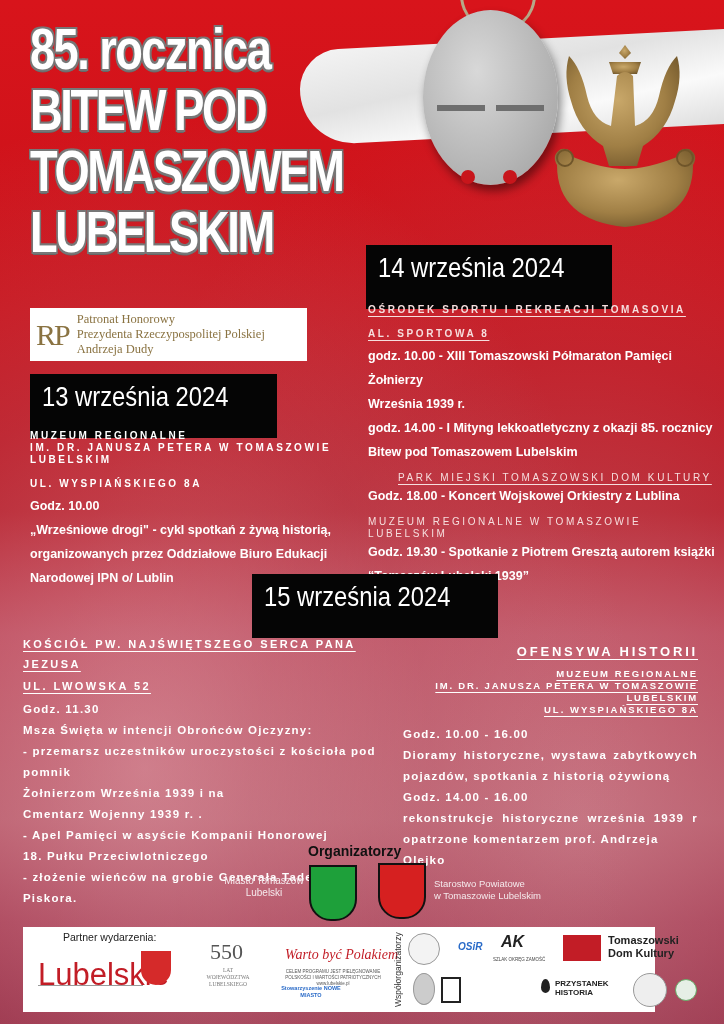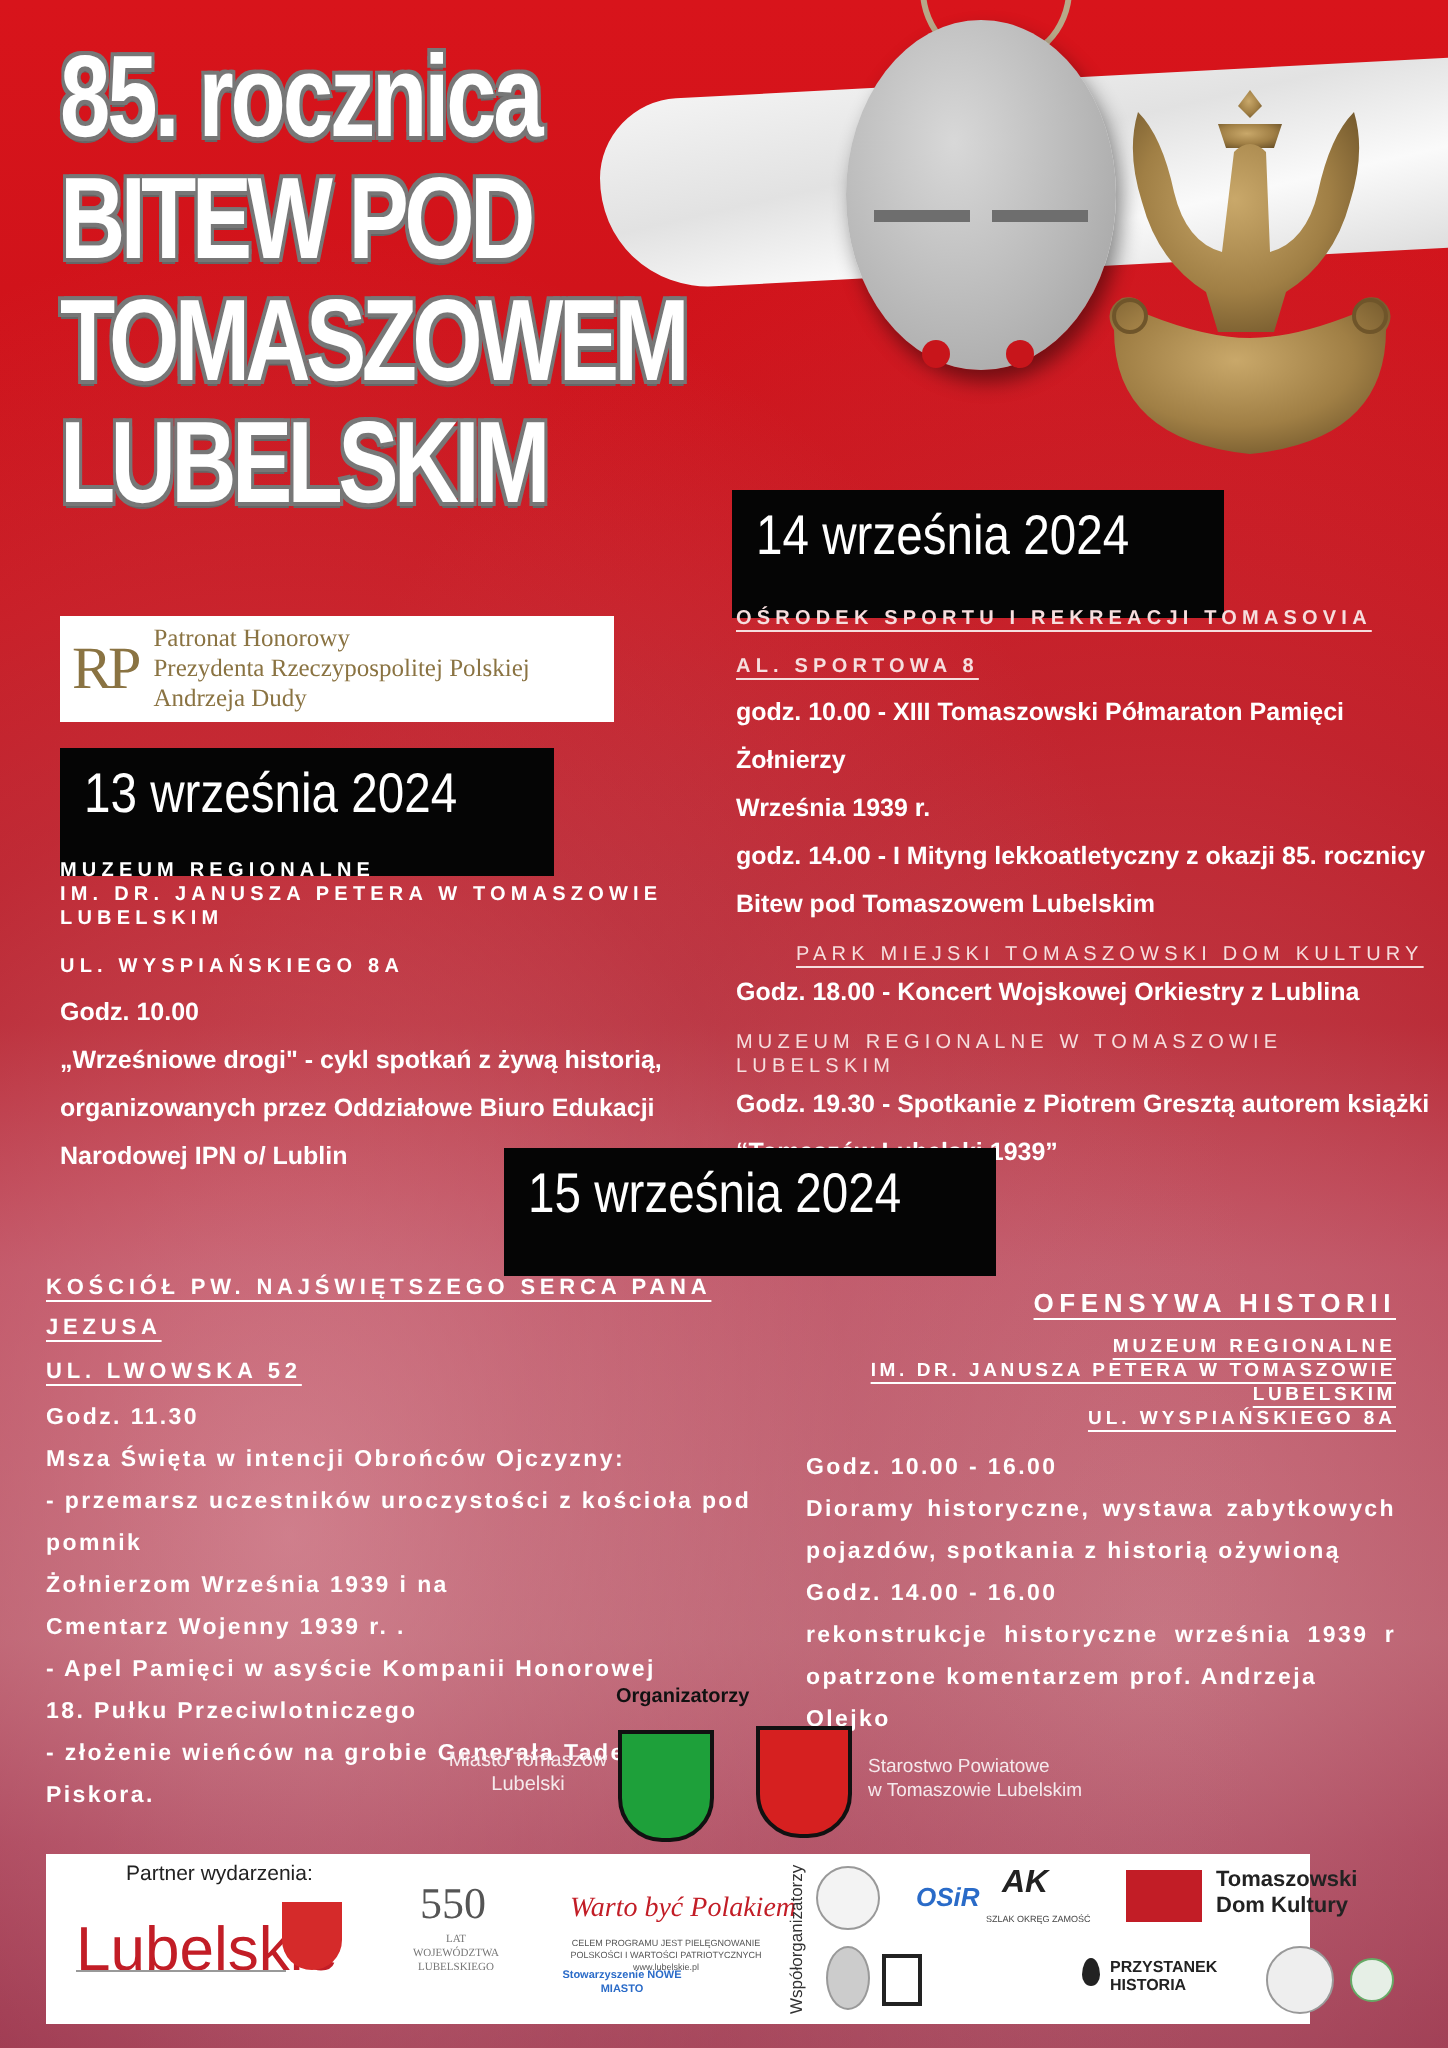--- a/index.html
+++ b/index.html
@@ -41,21 +41,21 @@
   
   .b13{left:30px;top:430px;width:330px;}
   
   .b14{left:368px;top:304px;width:350px;}
   .b14 p{margin:0;}
   
   .b15l{left:23px;top:634px;width:370px;}
   .b15r{left:388px;top:642px;width:310px;}
   .spaced{font-size:11.5px;letter-spacing:1.2px;line-height:21px;}
   
-  .orglabel{left:308px;top:843px;font-size:10px;color:#111;}
+  .orglabel{left:308px;top:843px;font-size:14px;color:#111;}
   .miasto{left:222px;top:875px;width:84px;text-align:center;font-size:10px;color:#f5e9ec;line-height:12px;}
   .starostwo{left:434px;top:878px;font-size:9.5px;color:#f5e9ec;line-height:12px;}
   .crest{width:44px;height:52px;border:2px solid #111;border-radius:0 0 22px 22px;}
   .crest-green{left:309px;top:865px;background:#1ea03a;}
   .crest-red{left:378px;top:863px;background:#d62020;}
   
   .footer{left:23px;top:927px;width:632px;height:85px;background:#fff;}
   .partner-label{position:absolute;left:40px;top:4px;font-size:10.5px;color:#222;}
   .lubelskie{position:absolute;left:15px;top:30px;font-size:31px;color:#c21d26;font-family:"Liberation Sans",sans-serif;}
   .lubelskie-line{position:absolute;left:15px;top:58px;width:105px;height:1px;background:#999;}
@@ -65,21 +65,21 @@
   .warto{position:absolute;left:262px;top:20px;font-family:"Liberation Serif",serif;font-style:italic;font-size:14px;color:#c21d26;}
   .warto-sub{position:absolute;left:255px;top:42px;width:110px;text-align:center;font-size:4.5px;color:#555;line-height:6px;}
   .wspol{position:absolute;left:370px;top:80px;transform:rotate(-90deg);transform-origin:left top;font-size:8.5px;color:#333;white-space:nowrap;}
   .logo{position:absolute;border-radius:50%;border:1px solid #999;background:#f3f3f3;}
   .tdk-mark{position:absolute;left:540px;top:8px;width:38px;height:26px;background:#c21d26;}
   .tdk-text{position:absolute;left:585px;top:7px;font-size:11px;font-weight:bold;color:#222;line-height:13px;}
   .ph-text{position:absolute;left:450px;top:52px;font-size:8px;font-weight:bold;color:#222;line-height:9px;}
   .ak{position:absolute;left:478px;top:6px;font-size:16px;font-weight:bold;font-style:italic;color:#222;}
   .ak-sub{position:absolute;left:470px;top:30px;font-size:4.5px;color:#444;}
   .nowe{position:absolute;left:258px;top:58px;width:60px;font-size:5.5px;font-weight:bold;color:#2a6bc8;text-align:center;line-height:7px;}
-  .osr{position:absolute;left:435px;top:14px;font-size:13px;font-style:italic;font-weight:bold;color:#2a6bc8;}
+  .osr{position:absolute;left:435px;top:14px;font-size:10px;font-style:italic;font-weight:bold;color:#2a6bc8;}
 </style>
 </head>
 <body>
 
 <div class="abs flag">
     <div class="white"></div>
   </div>
 <div class="abs cord"></div>
 <div class="abs dogtag">
   <div class="slot" style="left:14px;"></div>

